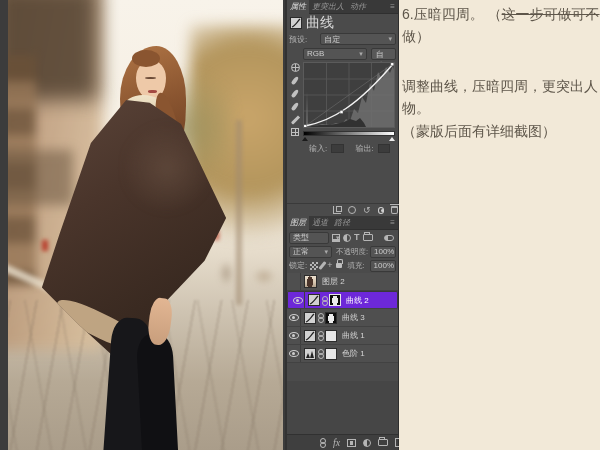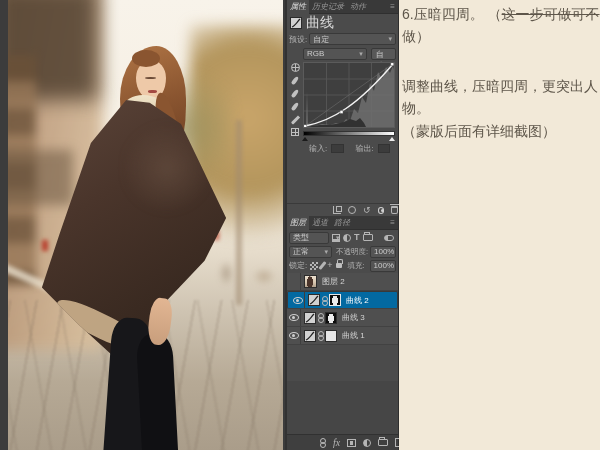--- a/index.html
+++ b/index.html
@@ -80,21 +80,21 @@
   .p-io{top:142px;height:12px;padding-left:22px;gap:4px;}
   .iobox{width:16px;height:9px;background:#3c3c3c;border:1px solid #333;margin-right:8px;}
   .p-foot{top:203px;height:13px;border-top:1px solid #3a3a3a;display:flex;align-items:center;gap:7px;padding-left:46px;}
 
   .l-tabs{top:216px;height:14px;}
   .l-filter{top:231px;height:13px;padding:0 2px;gap:3px;}
   .l-blend{top:245px;height:13px;padding:0 2px;}
   .l-lock{top:259px;height:13px;padding:0 2px;gap:3px;}
   .l-rows{position:absolute;left:0;top:273px;width:100%;}
   .lrow{position:relative;height:18px;display:flex;align-items:center;background:#4f4f4f;border-bottom:1px solid #424242;}
-  .lrow.sel{background:#0369a1;}
+  .lrow.sel{background:#6d28d9;}
   .lrow.sel .lname{color:#fff;}
   .eyecol{width:14px;height:100%;border-right:1px solid #3e3e3e;display:flex;align-items:center;justify-content:center;flex:none;}
   .eye{width:10px;height:7px;border:1px solid #cfcfcf;border-radius:50%;position:relative;}
   .eye::after{content:"";position:absolute;left:2px;top:1px;width:3px;height:3px;border-radius:50%;background:#cfcfcf;}
   .thumb{width:13px;height:13px;border:1px solid #2c2c2c;margin-left:3px;flex:none;background:
       radial-gradient(ellipse 3px 6px at 45% 58%,#4a342a 99%,rgba(0,0,0,0)),
       linear-gradient(180deg,#eadfcf 0%,#d9c9b2 55%,#b3a18c 100%);}
   .achip{width:12px;height:12px;background:#d2d2d2;border:1px solid #2b2b2b;margin-left:3px;flex:none;display:flex;align-items:center;justify-content:center;}
   .i-link{width:7px;height:9px;position:relative;margin-left:1px;flex:none;}
   .i-link::before,.i-link::after{content:"";position:absolute;left:1px;width:4px;height:4px;border:1px solid #bbb;border-radius:50%;}
@@ -172,37 +172,37 @@
       <div class="w-leg1"></div>
       <div class="w-leg2"></div>
       <div class="w-hand"></div>
     </div>
   </div>
 
   <div class="panel">
 
     <div class="row tabbar p-tabs">
       <span class="tab on">属性</span>
-      <span class="tab">历史记录</span>
+      <span class="tab">更突出人</span>
       <span class="tab">动作</span>
       <span class="pmenu">≡</span>
     </div>
 
     <div class="row p-head" style="padding-left:3px;gap:4px;">
       <span class="chip">
         <svg width="10" height="10" viewBox="0 0 10 10">
             <path d="M1,9 C4,8 6,4 9,1" stroke="#222" stroke-width="1.2" fill="none"></path>
           </svg>
       </span>
       <span class="lab" style="color:#d6d6d6;font-size:14px;">曲线</span>
     </div>
 
     <div class="row p-preset">
       <span class="lab">预设:</span>
-      <span class="sel" style="flex:1;margin-left:2px;">
+      <span class="sel" style="flex:1;margin-left:13px;">
         <span>自定</span>
         <span class="arr">▾</span>
       </span>
     </div>
 
     <div class="row p-chan">
       <span class="sel" style="width:66px;margin-left:14px;">
         <span>RGB</span>
         <span class="arr">▾</span>
       </span>
@@ -341,20 +341,34 @@
         <span class="achip">
           <svg width="10" height="10" viewBox="0 0 10 10">
               <path d="M1,9 C4,8 6,4 9,1" stroke="#222" stroke-width="1.2" fill="none"></path>
             </svg>
         </span>
         <span class="i-link"></span>
         <span class="mask mask-w"></span>
         <span class="lname">曲线 1</span>
       </div>
 
+      <div class="lrow">
+        <div class="eyecol">
+            <span class="eye"></span>
+          </div>
+        <span class="achip">
+          <svg width="10" height="10" viewBox="0 0 10 10">
+              <path d="M1,9 L3,4 L5,9 Z" fill="#222"></path>
+              <path d="M5,9 L7,2 L9,9 Z" fill="#222"></path>
+            </svg>
+        </span>
+        <span class="i-link"></span>
+        <span class="mask mask-w"></span>
+        <span class="lname">色阶 1</span>
+      </div>
 
     </div>
 
     <div class="l-empty"></div>
 
     <div class="row l-foot">
       <span class="i-link" style="margin-left:0;"></span>
       <span class="fx">fx</span>
       <span class="i-mask"></span>
       <span class="i-adj"></span>

